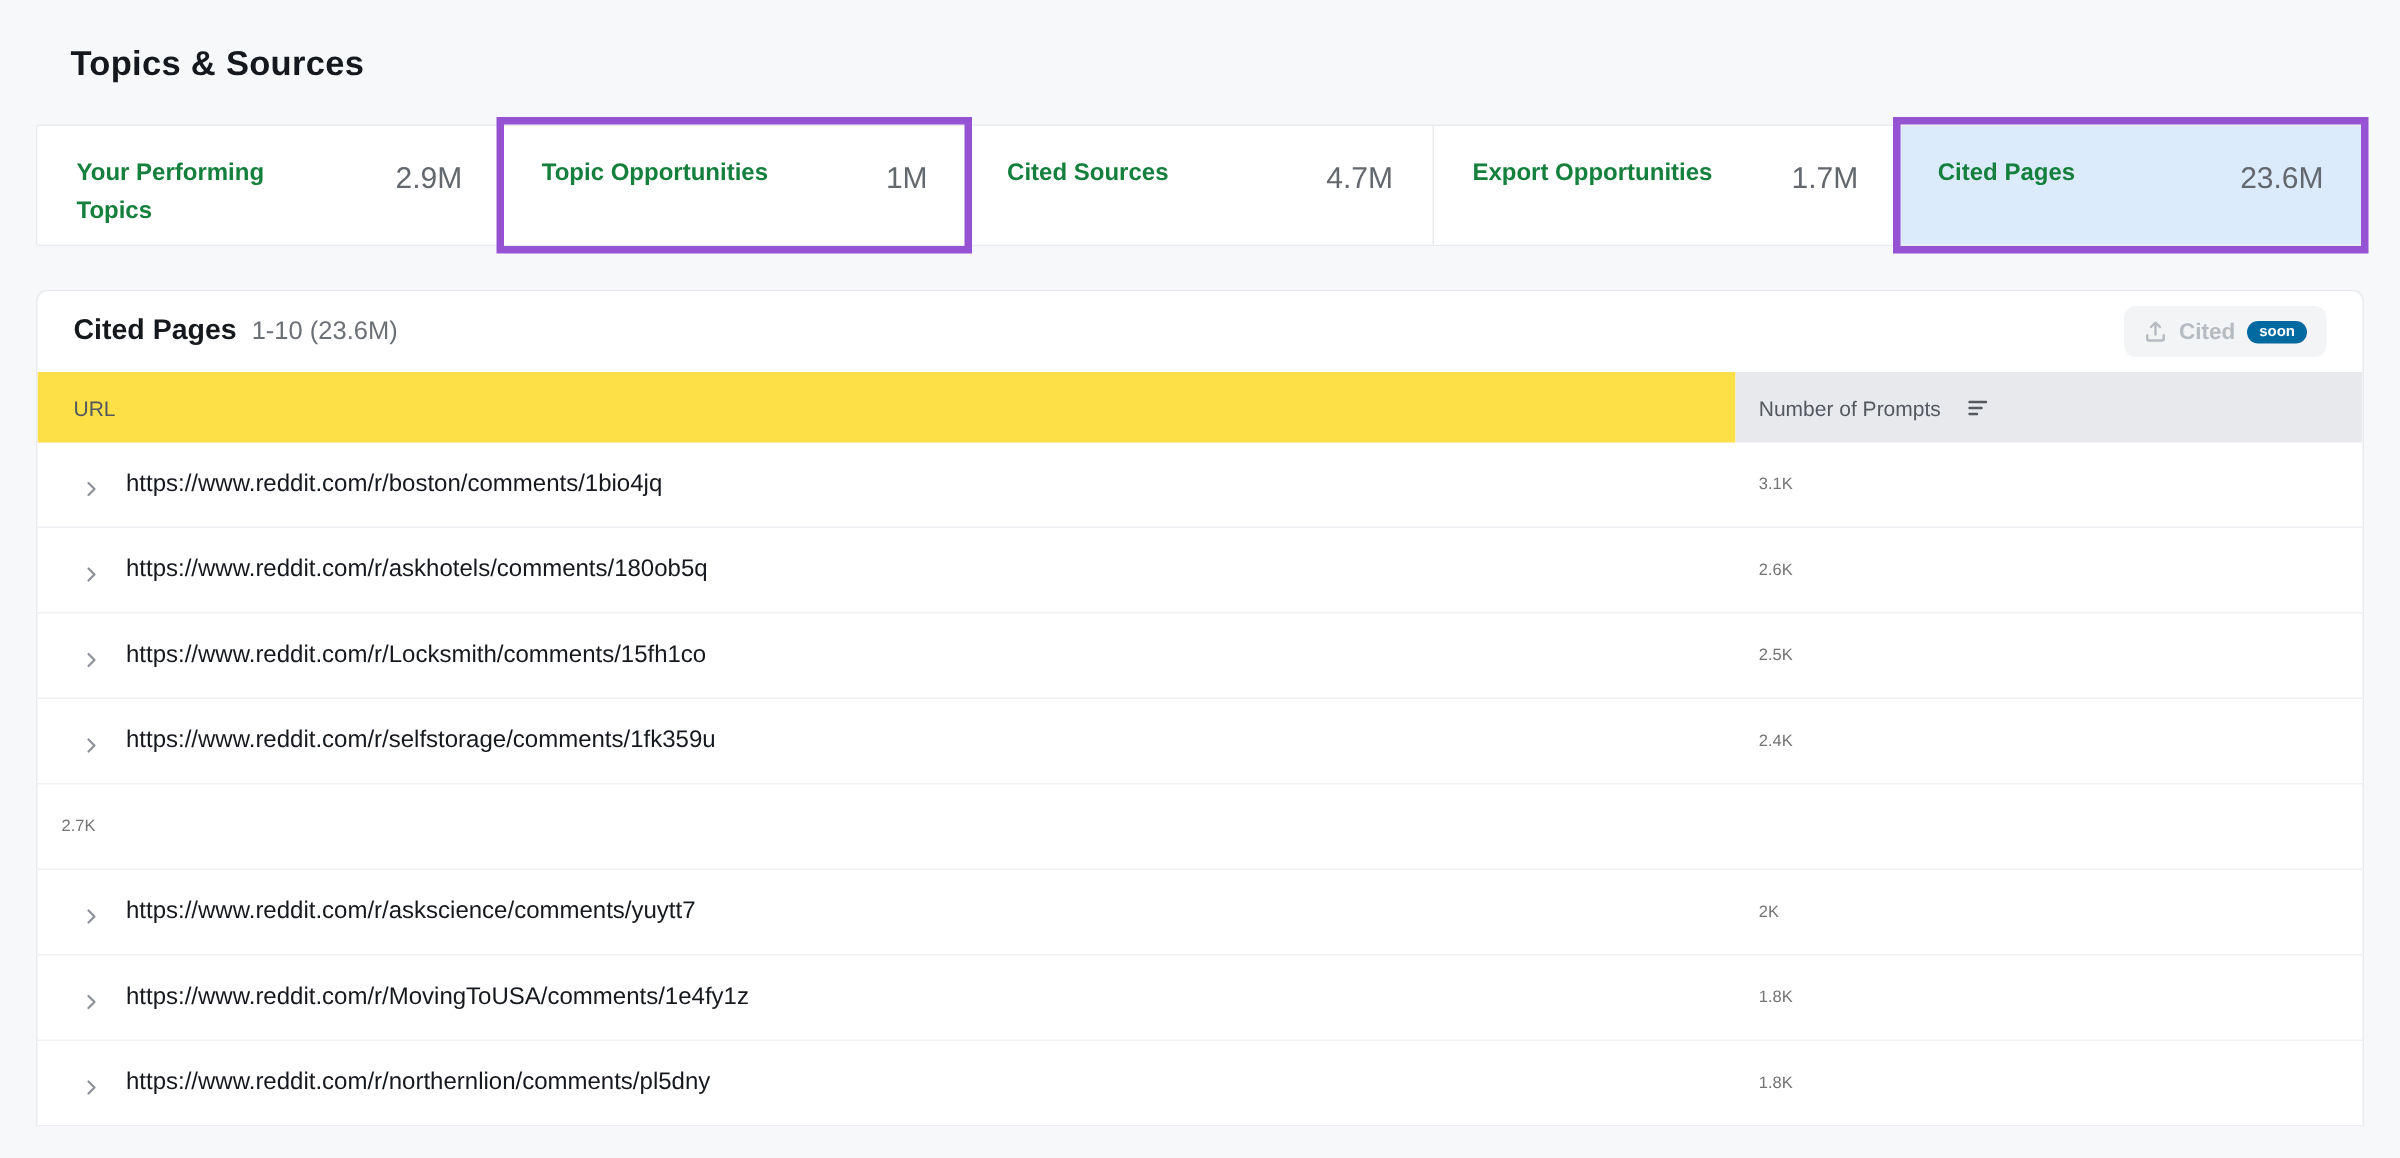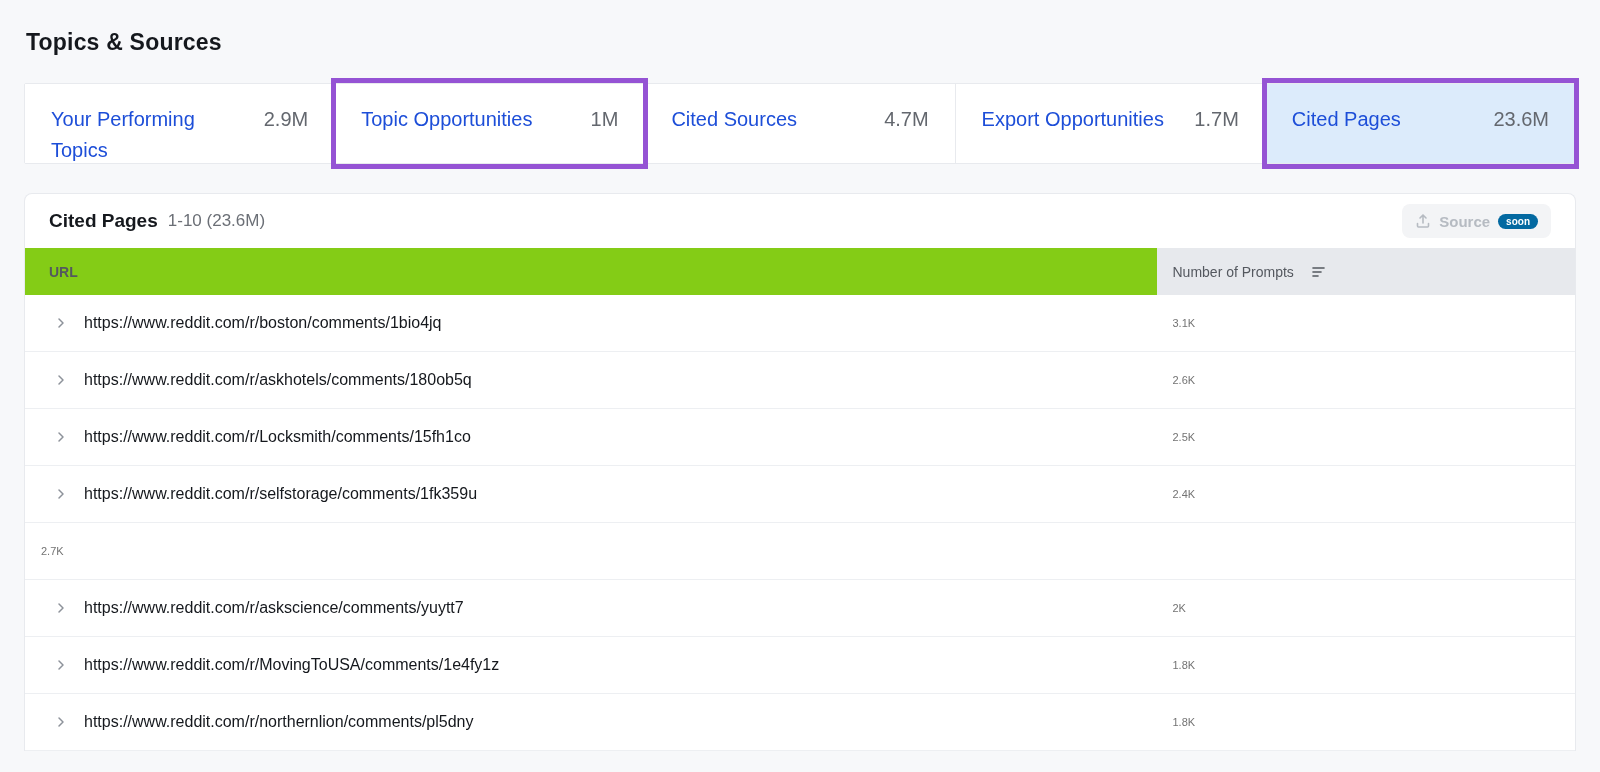--- a/index.html
+++ b/index.html
@@ -11,20 +11,21 @@
   }
   .page { padding: 0 24px; }
 
   
   .page-title {
     font-size: 23px;
     font-weight: 700;
     padding: 29px 0 27px 2px;
     color: #15181d;
     letter-spacing: .2px;
+    margin-left: 21px;
   }
 
   
   .tabbar {
     display: flex;
     background: #ffffff;
     border: 1px solid #e8eaee;
     border-radius: 2px;
     height: 81px;
   }
@@ -35,24 +36,24 @@
     align-items: flex-start;
     justify-content: space-between;
     padding: 20px 26px 0 26px;
     border-right: 1px solid #e8eaee;
     cursor: pointer;
     background: #ffffff;
   }
   .tab:last-child { border-right: none; }
   .tab.active { background: #dcebfb; }
   .tab-label {
-    font-size: 20px;
-    font-weight: 400;
+    font-size: 16px;
+    font-weight: 700;
     line-height: 1.55;
-    color: #1d4ed8;
+    color: #15803d;
   }
   .tab-label.wrap { max-width: 150px; }
   .tab-count {
     font-size: 20px;
     color: #63676e;
     line-height: 1.55;
     white-space: nowrap;
     padding-left: 12px;
   }
   .annot {
@@ -103,46 +104,45 @@
     font-weight: 700;
     border-radius: 9px;
     padding: 3px 8px 2px;
     line-height: 1;
   }
 
   
   .thead { display: flex; height: 47px; font-size: 14px; color: #54585f; }
   .th-url {
     flex: 0 0 73%;
-    background: #84cc16;
+    background: #fde047;
     display: flex;
     align-items: center;
     padding-left: 24px;
-    font-weight: bold;
   }
   .th-prompts {
     flex: 1;
     background: #e7e9ed;
     display: flex;
     align-items: center;
     gap: 18px;
     padding-left: 16px;
   }
 
   
   .row {
     display: flex;
     align-items: center;
     height: 57px;
     border-bottom: 1px solid #edeff2;
   }
   .row-left {
     flex: 0 0 73%;
     display: flex;
-    align-items: center;
+    align-items: flex-end;
     padding-left: 24px;
   }
   .chev {
     width: 24px;
     margin-right: 11px;
     display: flex;
     align-items: center;
     justify-content: center;
     cursor: pointer;
   }
@@ -204,21 +204,21 @@
       <span class="card-title">Cited Pages</span>
       <span class="card-range">1-10 (23.6M)</span>
       <button class="export-btn">
         <span style="display:flex;">
           <svg width="16" height="16" viewBox="0 0 16 16" fill="none" stroke="#b6bbc2" stroke-width="1.6" stroke-linecap="round" stroke-linejoin="round">
             <path d="M8 10V2.5"></path>
               <path d="M5 5l3-3 3 3"></path>
               <path d="M2.5 10.5v2.5a1 1 0 0 0 1 1h9a1 1 0 0 0 1-1v-2.5"></path>
           </svg>
         </span>
-        <span>Source</span>
+        <span>Cited</span>
         <span class="soon-badge">soon</span>
       </button>
     </div>
 
     <div class="thead">
       <div class="th th-url">URL</div>
       <div class="th th-prompts">
         <span>Number of Prompts</span>
         <span style="display:flex;">
           <svg width="14" height="12" viewBox="0 0 14 12" stroke="#54585f" stroke-width="1.6" stroke-linecap="round">

